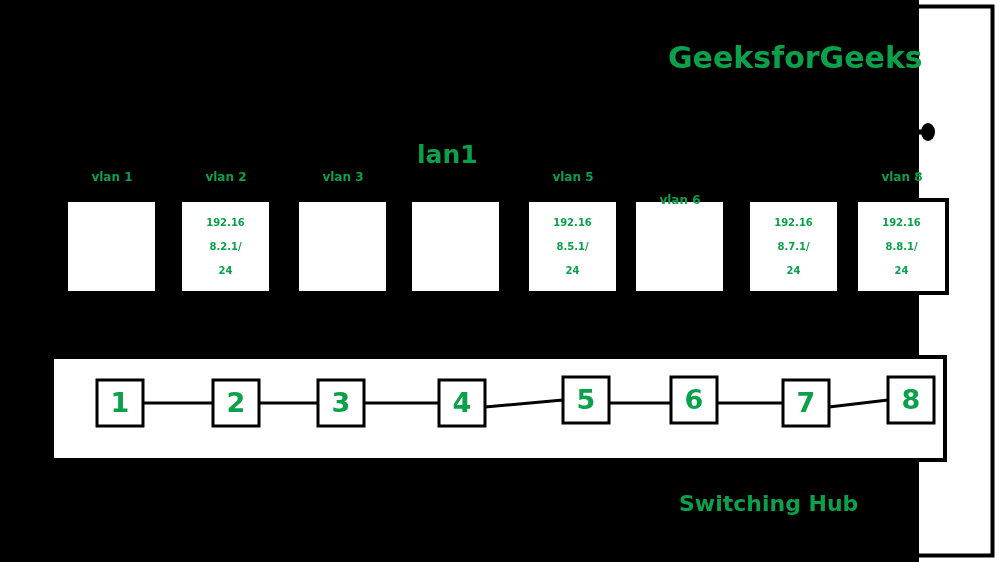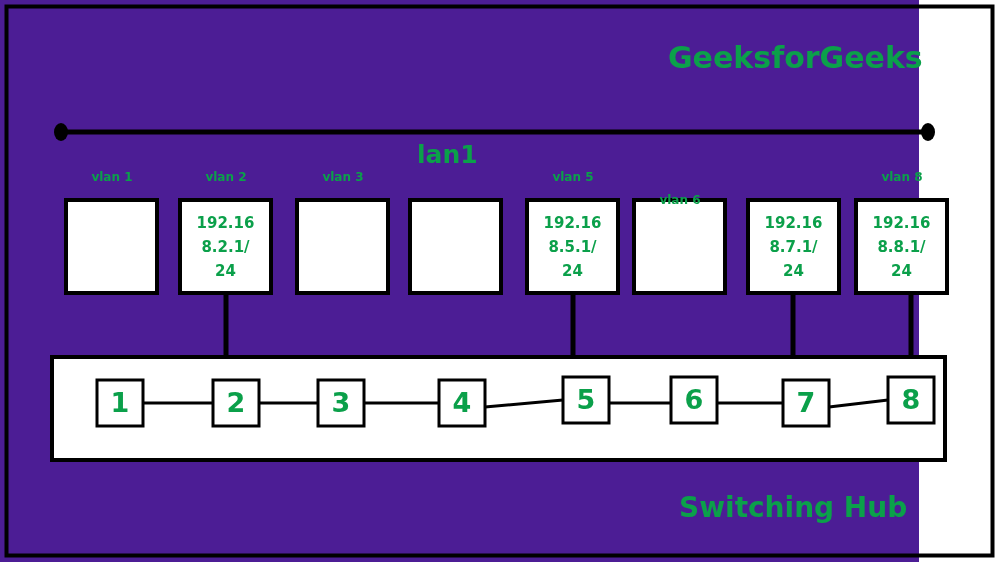--- a/index.html
+++ b/index.html
@@ -1,34 +1,34 @@
 <!DOCTYPE html>
 <html><head>
 <meta charset="utf-8">
 <title>VLAN Switching Hub Diagram</title>
 <style>
   html,body{margin:0;padding:0;background:#ffffff;}
   body{
     font-family:"DejaVu Sans","Liberation Sans",sans-serif;
     width:999px;height:562px;overflow:hidden;position:relative;
   }
-  #stage{position:relative;width:919px;height:562px;background:#4c1d95;}
+  #stage{position:relative;width:919px;height:562px;background:#000000;}
   #diagram{position:absolute;left:0;top:0;width:999px;height:562px;}
 
   .htext{position:absolute;color:#0ba04a;font-weight:bold;white-space:pre;}
 
   .brand{font-size:30px;left:668px;top:40px;letter-spacing:0px;}
   .lan-label{font-size:25px;left:417px;top:104px;margin-top:36px;}
-  .hub-label{font-size:28px;left:679px;top:491px;}
+  .hub-label{font-size:22px;left:679px;top:491px;}
 
   .vlan-label{font-size:12px;text-align:center;width:120px;}
 
   .ipbox{
     position:absolute;width:91px;text-align:center;
-    color:#0ba04a;font-weight:bold;font-size:15px;line-height:24px;
+    color:#0ba04a;font-weight:bold;font-size:10px;line-height:24px;
   }
   .portnum{
     position:absolute;width:46px;text-align:center;
     color:#0ba04a;font-weight:bold;font-size:27px;line-height:46px;
   }
 </style>
 </head>
 <body>
 
 <div id="stage">

